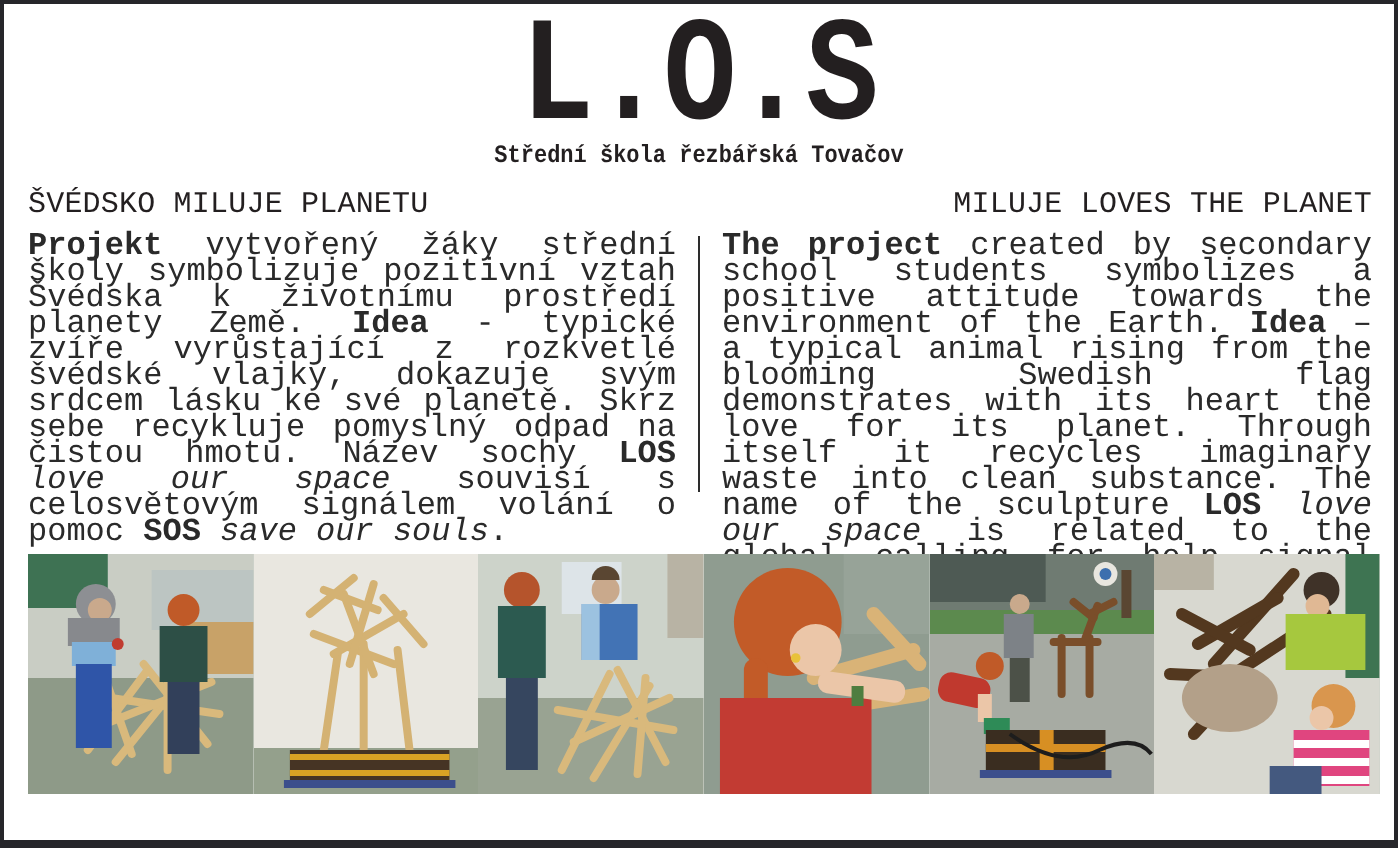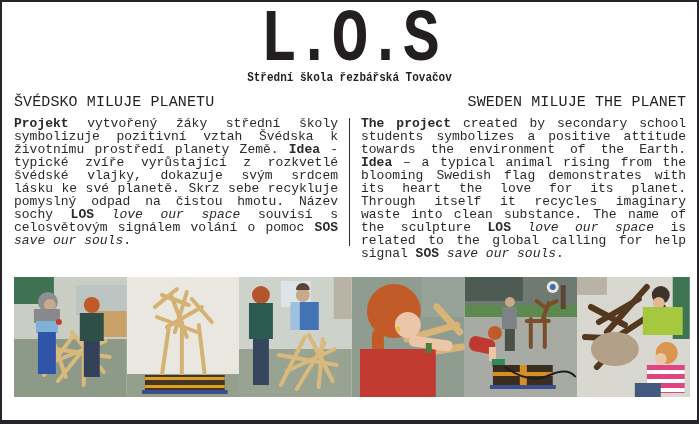--- a/index.html
+++ b/index.html
@@ -17,21 +17,21 @@
     transform:scaleX(.82);transform-origin:50% 50%;white-space:nowrap;
   }
   .subtitle{
     margin-top:-7px;font-size:12.5px;font-weight:700;letter-spacing:0;
     transform:scaleX(.88);transform-origin:50% 50%;white-space:nowrap;
   }
   .heading{position:absolute;top:94px;font-size:15px;font-weight:400;letter-spacing:.1px;white-space:nowrap;}
   .heading-left{left:14px;text-align:right;}
   .heading-right{right:13px;}
   .col{
-    position:absolute;top:117px;font-size:13px;line-height:13px;
+    position:absolute;top:117px;font-size:16px;line-height:13px;
     text-align:justify;color:#2a2a2a;
   }
   .col p{margin:0;}
   .col-left{left:14px;width:324px;}
   .col-left p + p{margin-top:13px;}
   .col-right{left:361px;width:325px;}
   .col b{font-weight:700;}
   .col i{font-style:italic;}
   .divider{position:absolute;left:349px;top:118px;width:1px;height:128px;background:#2d2d2d;}
   .photos{position:absolute;left:14px;top:277px;width:676px;height:120px;display:flex;}
@@ -43,21 +43,21 @@
 
 <div class="page">
   <div class="frame"></div>
 
   <div class="title-block">
     <h1 class="main-title">L.O.S</h1>
     <div class="subtitle">Střední škola řezbářská Tovačov</div>
   </div>
 
   <div class="heading heading-left">ŠVÉDSKO MILUJE PLANETU</div>
-  <div class="heading heading-right">SWEDEN MILUJE THE PLANET</div>
+  <div class="heading heading-right">MILUJE LOVES THE PLANET</div>
 
   <div class="divider"></div>
 
   <div class="col col-left">
     <p><b>Projekt</b><span> vytvořený žáky střední školy symbolizuje pozitivní vztah Švédska k životnímu prostředí planety Země. </span><b>Idea</b><span> - typické zvíře vyrůstající z rozkvetlé švédské vlajky, dokazuje svým srdcem lásku ke své planetě. Skrz sebe recykluje pomyslný odpad na čistou hmotu. Název sochy </span><b>LOS</b><span> </span><i>love our space</i><span> souvisí s celosvětovým signálem volání o pomoc </span><b>SOS</b><span> </span><i>save our souls</i><span>.</span></p>
   </div>
 
   <div class="col col-right">
     <p><b>The project</b><span> created by secondary school students symbolizes a positive attitude towards the environment of the Earth. </span><b>Idea</b><span> – a typical animal rising from the blooming Swedish flag demonstrates with its heart the love for its planet. Through itself it recycles imaginary waste into clean substance. The name of the sculpture </span><b>LOS</b><span> </span><i>love our space</i><span> is related to the global calling for help signal </span><b>SOS</b><span> </span><i>save our souls</i><span>.</span></p>
   </div>

